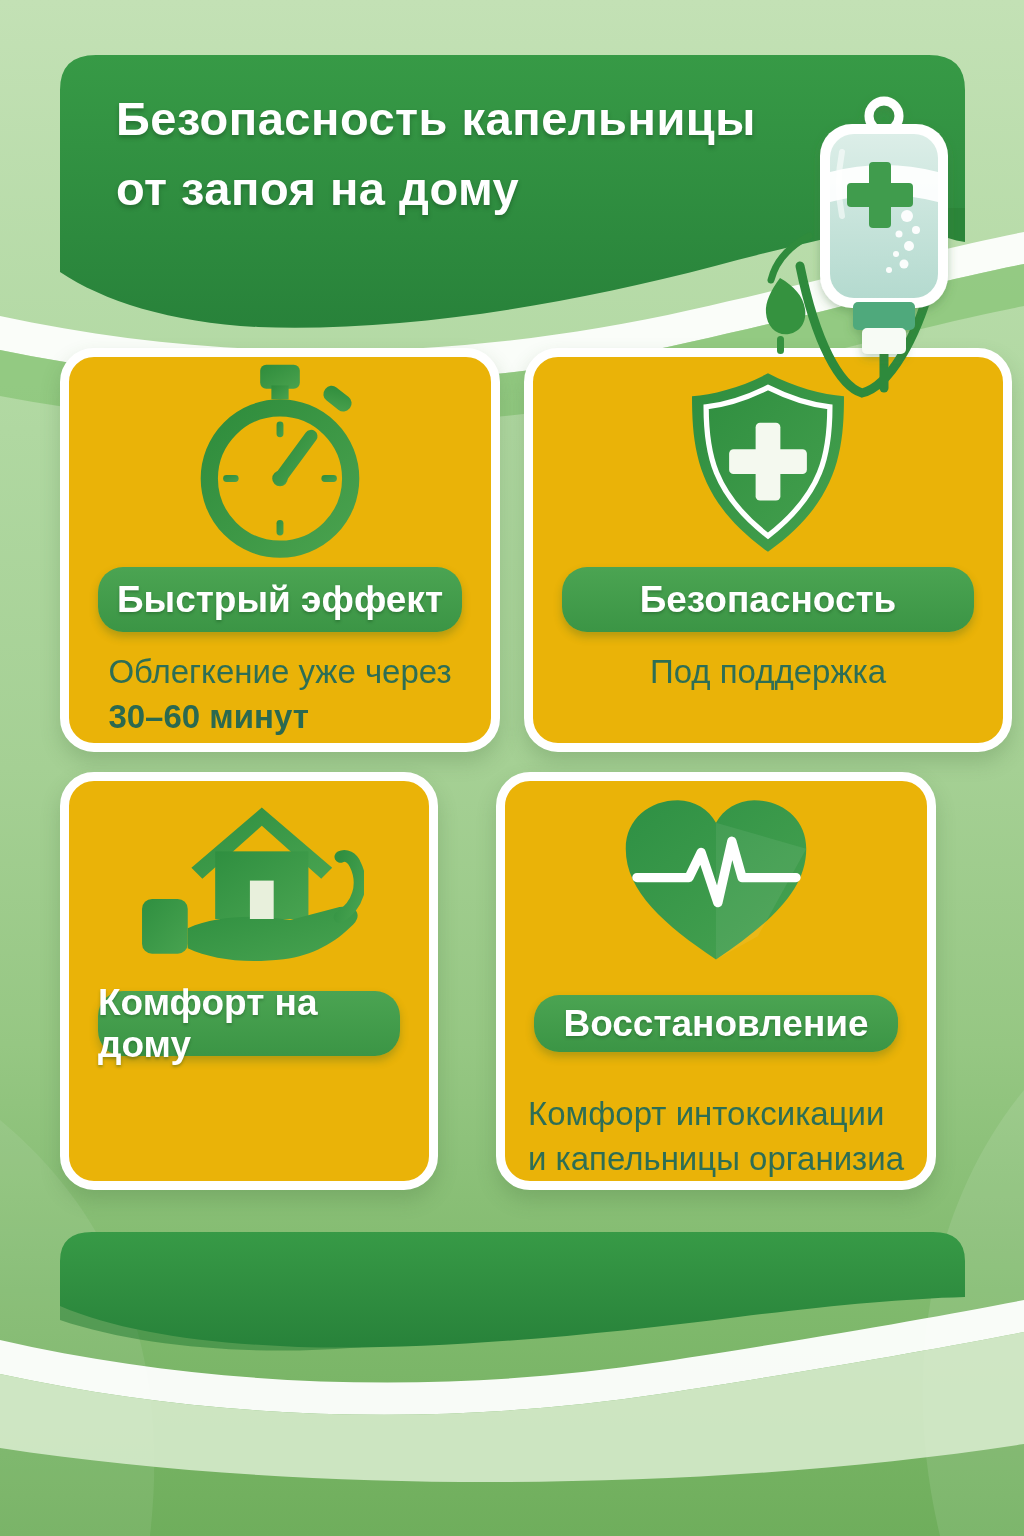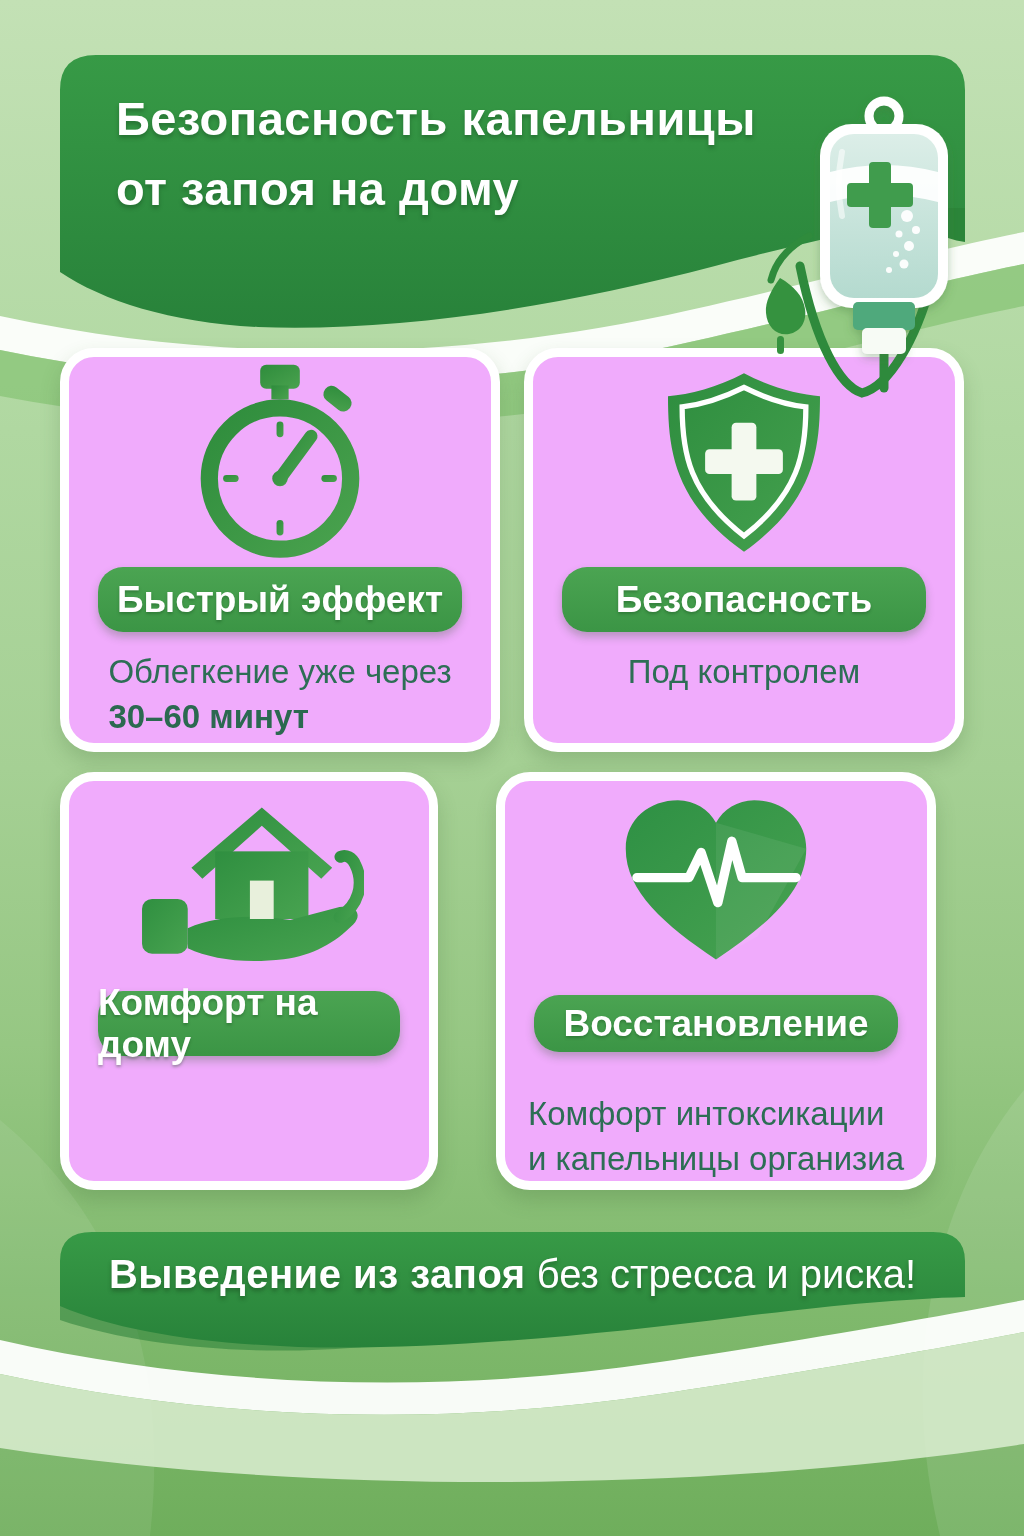--- a/index.html
+++ b/index.html
@@ -5,25 +5,25 @@
   html,body{margin:0;padding:0;}
   body{width:1024px;height:1536px;background:#c0dfb2;font-family:"Liberation Sans","DejaVu Sans",sans-serif;}
   .poster{position:relative;width:1024px;height:1536px;overflow:hidden;}
   svg.bg{position:absolute;left:0;top:0;width:1024px;height:1536px;z-index:0;}
   svg.overlay{position:absolute;left:0;top:0;width:1024px;height:1536px;z-index:5;pointer-events:none;}
 
   .header-text{position:absolute;left:116px;top:84px;z-index:2;color:#ffffff;
     font-size:47px;font-weight:bold;line-height:70px;letter-spacing:.5px;
     text-shadow:0 3px 4px rgba(22,70,30,.45);}
 
-  .card{position:absolute;z-index:1;background:#f0abfc;border:9px solid #ffffff;border-radius:34px;
+  .card{position:absolute;z-index:1;background:#eab308;border:9px solid #ffffff;border-radius:34px;
     box-shadow:0 10px 20px rgba(60,100,50,.22);display:flex;flex-direction:column;align-items:center;
     box-sizing:border-box;}
   .card1{left:60px;top:348px;width:440px;height:404px;}
-  .card2{left:524px;top:348px;width:440px;height:404px;}
+  .card2{left:524px;top:348px;width:488px;height:404px;}
   .card3{left:60px;top:772px;width:378px;height:418px;}
   .card4{left:496px;top:772px;width:440px;height:418px;gap:22px;}
   .icon-wrap{height:200px;margin-top:6px;display:flex;align-items:center;justify-content:center;}
   .pill{width:calc(100% - 58px);height:65px;border-radius:25px;margin-top:4px;
     background:linear-gradient(180deg,#4ba452,#3b9545);
     box-shadow:0 5px 9px rgba(40,90,40,.28);
     display:flex;align-items:center;justify-content:center;
     color:#ffffff;font-weight:bold;font-size:37px;text-shadow:0 2px 3px rgba(20,70,25,.35);}
   .body-text{margin-top:17px;font-size:33px;line-height:45px;color:#2d6e55;}
   .body-text .strong{font-weight:bold;color:#2b6950;}
@@ -120,21 +120,21 @@
         <path d="M100,6 C130,22 162,30 186,32 C186,96 178,152 100,208 C22,152 14,96 14,32 C38,30 70,22 100,6 Z" fill="url(#shG)"></path>
         <path d="M100,22 C126,35 152,42 170,44 C170,96 162,142 100,190 C38,142 30,96 30,44 C48,42 74,35 100,22 Z" fill="none" stroke="#ffffff" stroke-width="6"></path>
         <rect x="86" y="62" width="28" height="88" rx="5" fill="#f4f9ef"></rect>
         <rect x="56" y="92" width="88" height="28" rx="5" fill="#f4f9ef"></rect>
       </svg>
     </div>
     <div class="pill">
       <span>Безопасность</span>
     </div>
     <div class="body-text">
-      <span>Под контролем</span><br>
+      <span>Под поддержка</span><br>
     </div>
   </div>
 
   <div class="card card3">
     <div class="icon-wrap">
       <svg width="230" height="192" viewBox="0 0 250 210">
         <defs>
           <linearGradient id="hhG" x1="0" y1="0" x2="1" y2="1">
             <stop offset="0" stop-color="#2f8f40"></stop>
               <stop offset="1" stop-color="#48a350"></stop>
@@ -174,24 +174,20 @@
     </div>
     <div class="pill">
       <span>Восстановление</span>
     </div>
     <div class="body-text">
       <span>Комфорт интоксикации</span><br>
       <span>и капельницы организиа</span>
     </div>
   </div>
 
-  <div class="footer-text">
-    <span class="b">Выведение из запоя</span>
-    <span>без стресса и риска!</span>
-  </div>
 
   <svg class="overlay" viewBox="0 0 1024 1536" aria-hidden="true">
     <defs>
       <linearGradient id="liquidG" x1="0" y1="0" x2="0" y2="1">
         <stop offset="0" stop-color="#dceee8"></stop>
           <stop offset="1" stop-color="#b4dacf"></stop>
       </linearGradient>
       <filter id="ds" x="-30%" y="-30%" width="160%" height="160%">
         <feDropShadow dx="0" dy="4" stdDeviation="5" flood-color="#3f7a3c" flood-opacity="0.35"></feDropShadow>
       </filter>

